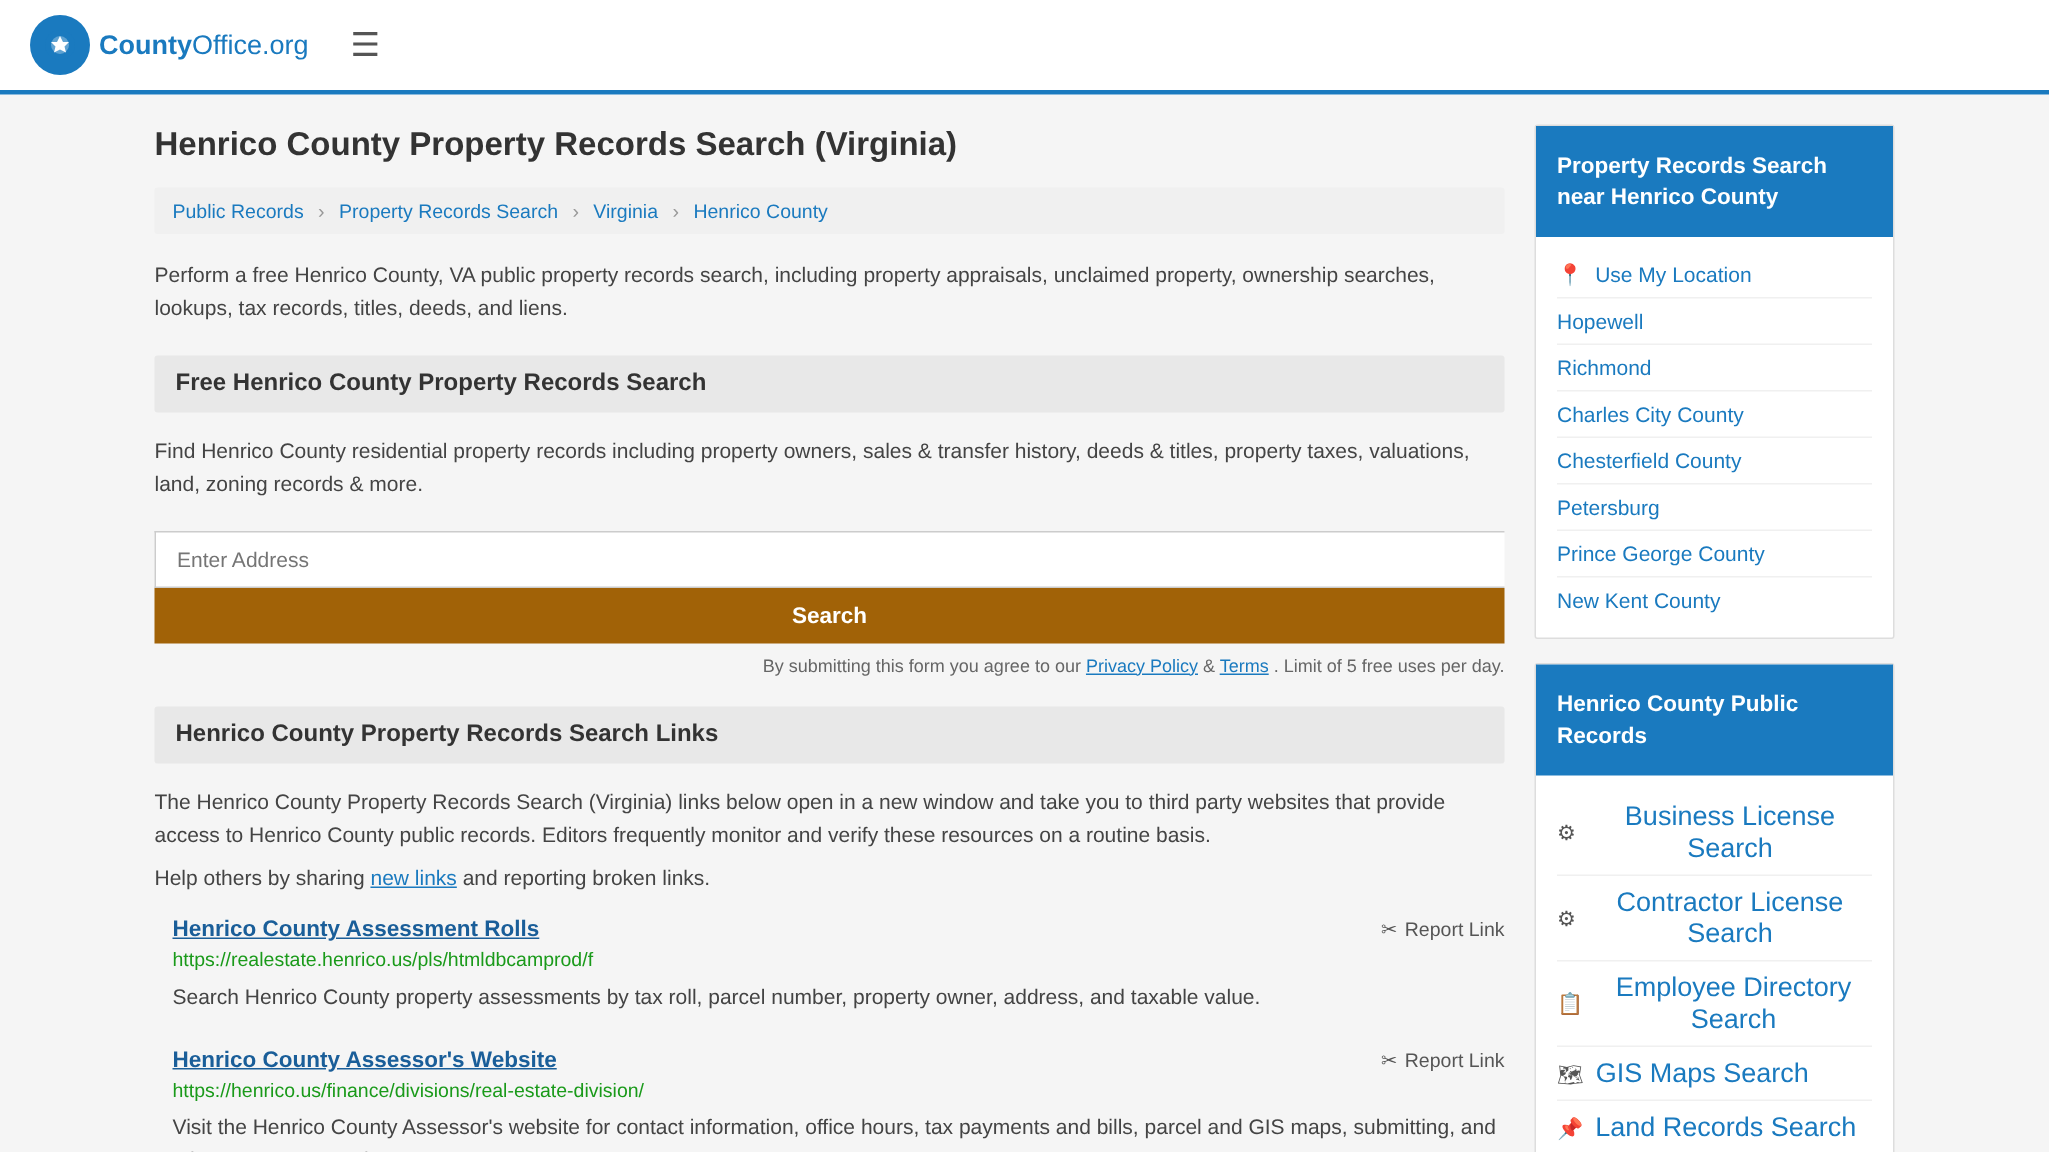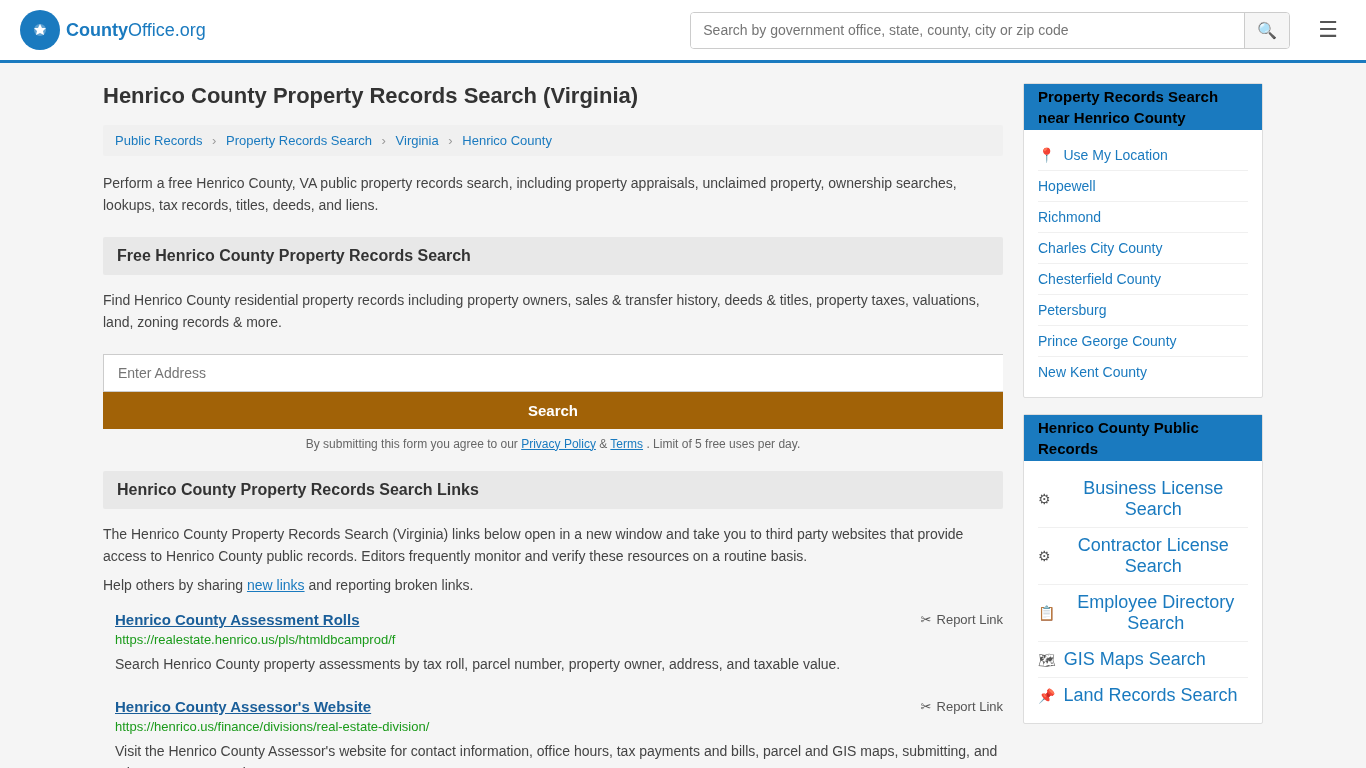--- a/index.html
+++ b/index.html
@@ -143,21 +143,21 @@
       color: white;
       border: none;
       padding: 10px 28px;
       font-size: 15px;
       font-weight: bold;
       cursor: pointer;
     }
     .form-note {
       font-size: 12px;
       color: #666;
-      text-align: center;
+      text-align: right;
       margin-bottom: 20px;
     }
     .form-note a { color: #1a7abf; text-decoration: underline; }
 
     
     .links-section { margin-top: 20px; }
     .links-description { font-size: 14px; color: #444; line-height: 1.6; margin-bottom: 10px; }
     .share-note { font-size: 14px; color: #444; margin-bottom: 18px; }
     .share-note a { color: #1a7abf; text-decoration: underline; }
 
@@ -189,22 +189,22 @@
 
     
     .sidebar-section {
       background: #fff;
       border: 1px solid #ddd;
       margin-bottom: 16px;
       border-radius: 2px;
     }
     .sidebar-section-header {
       background: #1a7abf;
-      color: #000000;
-      padding: 2px 14px;
+      color: #ffffff;
+      padding: 16px 14px;
       font-size: 15px;
       font-weight: bold;
       line-height: 1.4;
     }
     .sidebar-section-body { padding: 10px 14px; }
     .sidebar-item {
       display: flex;
       align-items: center;
       gap: 8px;
       padding: 7px 0;
@@ -245,26 +245,20 @@
         <circle cx="12" cy="12" r="10" fill="#1a7abf"></circle>
         <circle cx="12" cy="12" r="6" fill="white" opacity="0.3"></circle>
         <path d="M12 6 L14 10 L18 10 L15 13 L16 17 L12 15 L8 17 L9 13 L6 10 L10 10 Z" fill="white"></path>
       </svg>
     </div>
     <div class="logo-text">
       <span>County</span><span class="logo-org">Office.org</span>
     </div>
   </div>
 
-  <div class="search-bar">
-    <input type="text" placeholder="Search by government office, state, county, city or zip code" style="">
-    <button>
-      <span>🔍</span>
-    </button>
-  </div>
 
   <div class="hamburger">
     <span>☰</span>
   </div>
 </header>
 
 <div class="main-container">
 
   <div class="content-area">
 

